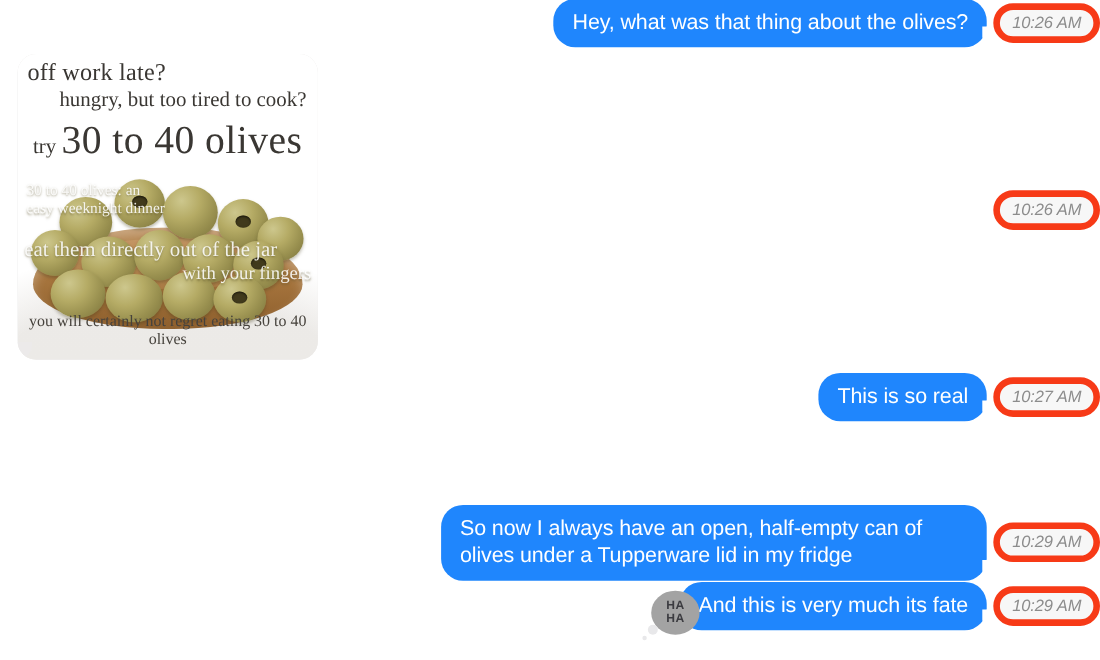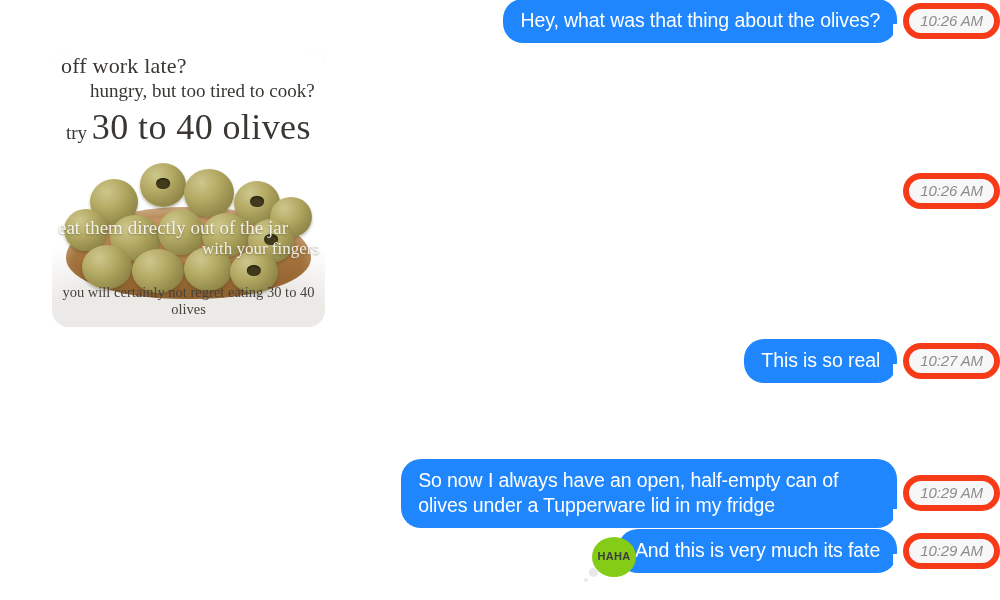--- a/index.html
+++ b/index.html
@@ -21,21 +21,21 @@
     inset: 0;
   }
 
   
   .row {
     position: absolute;
     display: flex;
     align-items: center;
   }
   .row.sent   { justify-content: flex-end; }
-  .row.recv   { justify-content: flex-start; margin-left: 36px; }
+  .row.recv   { justify-content: flex-start; }
 
   
   .bubble {
     position: relative;
     background: #1f86fd;
     color: #ffffff;
     border-radius: 20px;
     padding: 9px 17px 10px 17px;
     font-size: 19.5px;
     line-height: 25px;
@@ -198,26 +198,26 @@
     position: absolute; left: 0; right: 0; bottom: 9px;
     text-align: center;
     font-family: "Liberation Serif", serif;
     font-size: 14.5px;
     color: #46423c;
   }
 
   
   .reaction {
     position: absolute;
-    background: #84cc16;
+    background: #a3a3a3;
     border-radius: 50%;
     width: 44px;
     height: 40px;
     display: flex;
-    flex-direction: row;
+    flex-direction: column;
     align-items: center;
     justify-content: center;
     color: #3c3c41;
     font-weight: bold;
     font-size: 11px;
     line-height: 11.5px;
     letter-spacing: .3px;
     z-index: 6;
     text-align: center;
   }
@@ -261,20 +261,22 @@
           <div class="olive" style="left:126px; top:94px;  width:48px; height:44px;"></div>
           <div class="olive hole" style="left:172px; top:98px;  width:48px; height:42px;"></div>
         </div>
         <div class="meme-text">
           <div class="mt-line1">off work late?</div>
           <div class="mt-line2">hungry, but too tired to cook?</div>
           <div class="mt-line3">
             <span>try</span>
             <b>30 to 40 olives</b>
           </div>
+          <div class="mt-overlay mt-ov1" style="white-space:pre-line">30 to 40 olives: an
+easy weeknight dinner</div>
           <div class="mt-overlay mt-ov2">eat them directly out of the jar</div>
           <div class="mt-overlay mt-ov3">with your fingers</div>
           <div class="mt-bottom">you will certainly not regret eating 30 to 40 olives</div>
         </div>
       </div>
     </div>
   </div>
 
   <div class="row sent" style="top:172px; left:0; right:0; height:38px;">
     <div class="stamp standalone">10:26 AM</div>

